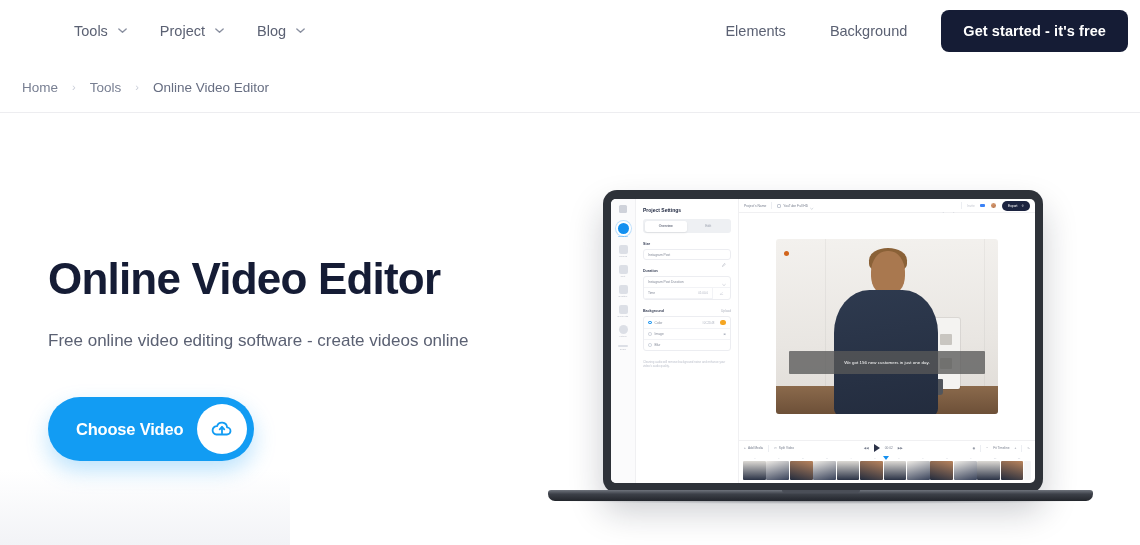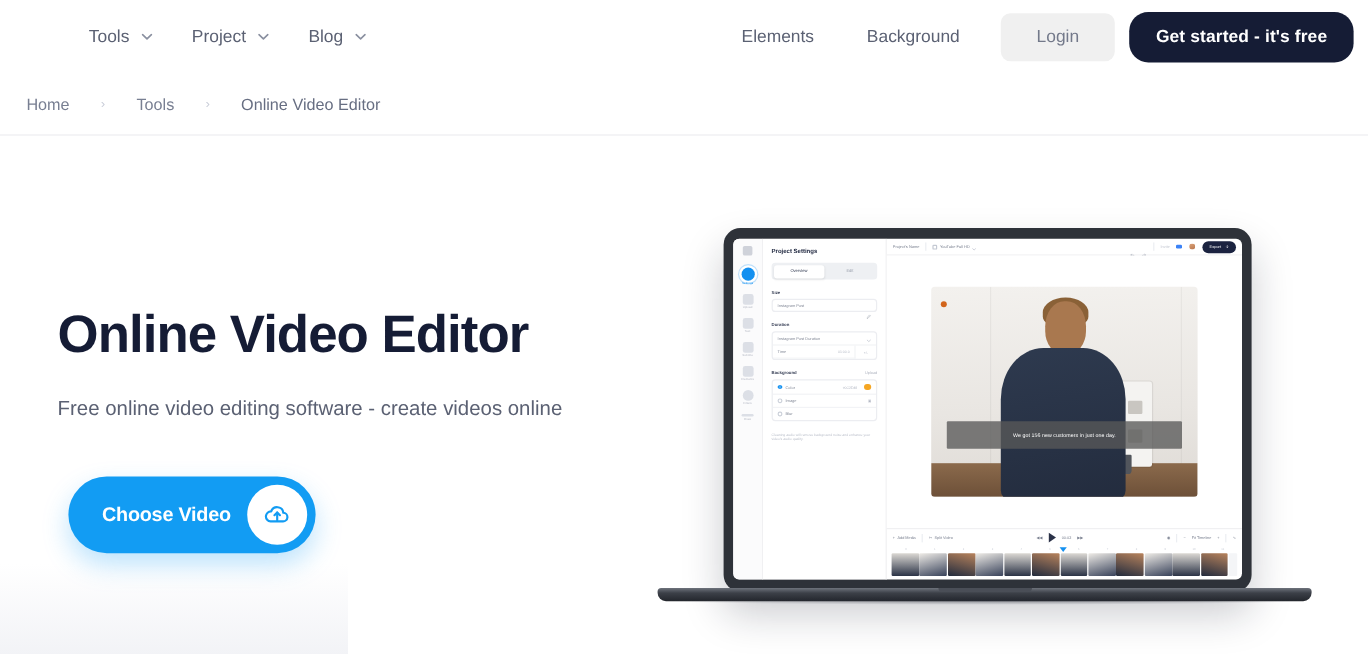--- a/index.html
+++ b/index.html
@@ -40,51 +40,51 @@
   }
   .btn-login {
     background: #f0f0f0; color: #73798a;
     font-size: 14.5px; border-radius: 8px;
     padding: 12px 30px; margin-left: 12px; cursor: pointer;
     border: none;
     font-family: "Liberation Sans", sans-serif;
   }
   .btn-cta {
     background: #151c35; color: #ffffff;
-    font-size: 14.5px; font-weight: bold; border-radius: 16px;
+    font-size: 14.5px; font-weight: bold; border-radius: 8px;
     padding: 13px 22px; margin-left: 12px; cursor: pointer;
     border: none; letter-spacing: 0.1px;
     font-family: "Liberation Sans", sans-serif;
   }
 
   
   .crumbs {
     position: absolute; left: 0; top: 62px; width: 1140px; height: 50px;
-    display: flex; align-items: center; padding-left: 8px; gap: 12px;
+    display: flex; align-items: center; padding-left: 8px;
   }
   .crumb { font-size: 13.5px; color: #787f92; cursor: pointer; padding: 0 14px; }
   .crumb.current { color: #676e82; cursor: default; }
   .crumb-sep { color: #c9cdd8; font-size: 11px; }
   .rule {
     position: absolute; left: 0; top: 112px; width: 1140px; height: 1px;
     background: #ededf0;
   }
 
   
   .hero-title {
     position: absolute; left: 48px; top: 255px;
     font-size: 44px; font-weight: bold; color: #151c35;
     letter-spacing: -0.8px; line-height: 1.1;
   }
   .hero-sub {
     position: absolute; left: 48px; top: 331px;
     font-size: 17px; color: #5b6173;
   }
   .choose-btn {
-    position: absolute; left: 57px; top: 397px;
+    position: absolute; left: 48px; top: 397px;
     width: 206px; height: 64px; border-radius: 40px;
     background: #129cf3; border: none; cursor: pointer;
     display: flex; align-items: center; justify-content: space-between;
     padding: 0 7px 0 28px;
     box-shadow: 0 10px 22px rgba(18,156,243,0.28);
     font-family: "Liberation Sans", sans-serif;
   }
   .choose-btn .label {
     color: #fff; font-size: 16.5px; font-weight: bold; letter-spacing: -0.2px;
   }
@@ -273,21 +273,20 @@
         <svg viewBox="0 0 12 12" width="11" height="11">
             <path d="M2 4.3 L6 8 L10 4.3" fill="none" stroke="#8a90a0" stroke-width="1.5" stroke-linecap="round" stroke-linejoin="round"></path>
           </svg>
       </span>
     </div>
   </div>
 
   <div class="nav-right">
     <div class="nav-link">Elements</div>
     <div class="nav-link">Background</div>
-    <button class="btn-login">Login</button>
     <button class="btn-cta">Get started - it's free</button>
   </div>
 </div>
 
 <div class="crumbs">
   <div class="crumb">Home</div>
   <div class="crumb-sep">›</div>
   <div class="crumb">Tools</div>
   <div class="crumb-sep">›</div>
   <div class="crumb current">Online Video Editor</div>

